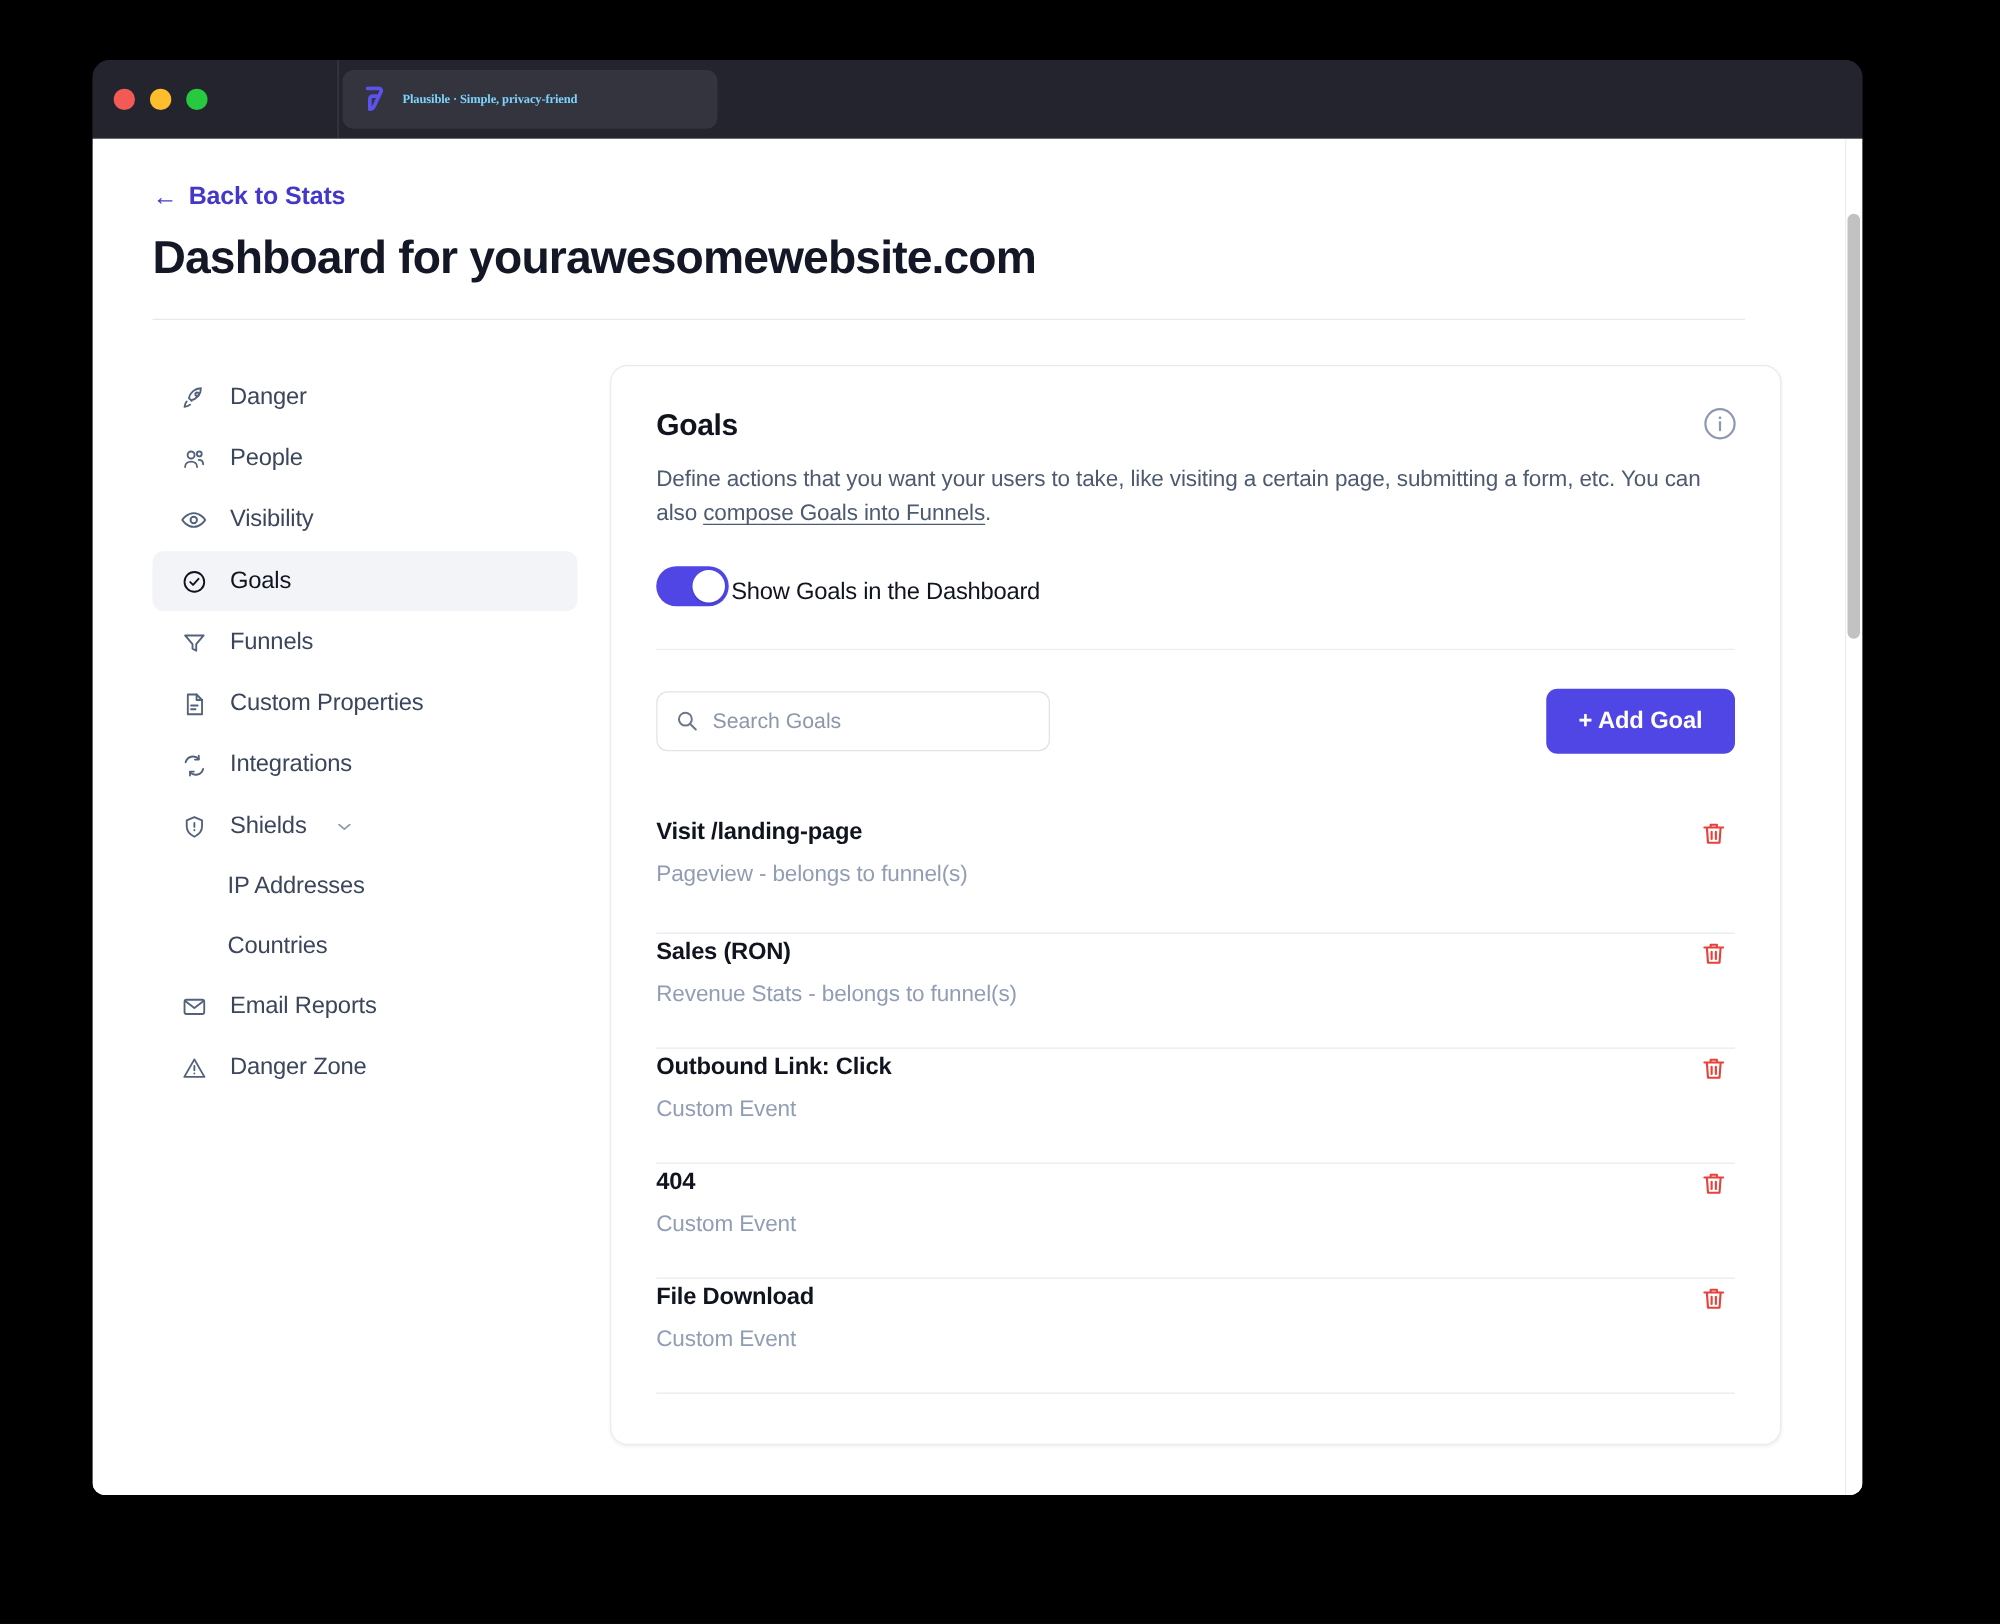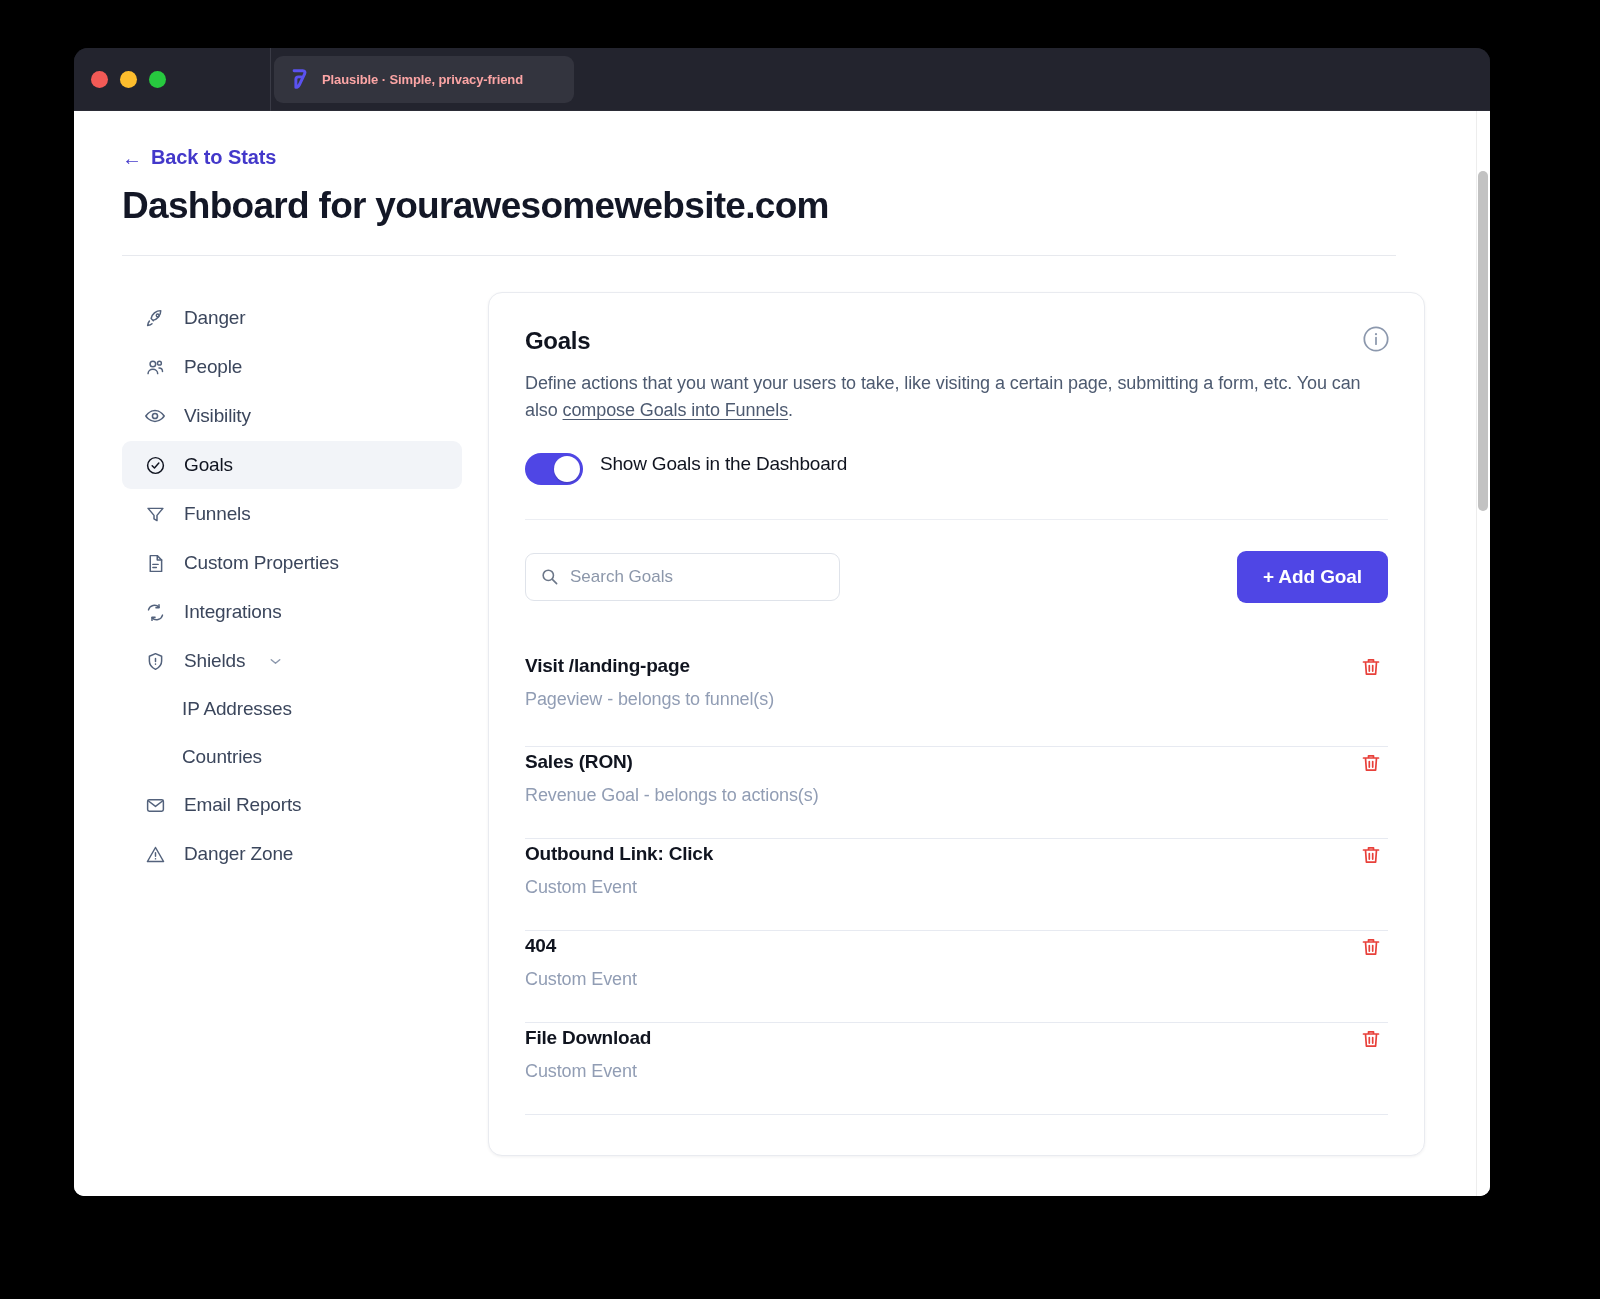--- a/index.html
+++ b/index.html
@@ -84,26 +84,27 @@
     overflow: hidden;
   }
   .tab-favicon {
     width: 21px; height: 21px;
     flex: 0 0 21px;
     margin-right: 13px;
     position: relative;
   }
   .tab-favicon svg { display: block; }
   .tab-title {
-    color: #fca5a5;
-    font-size: 13px;
+    color: #7dd3fc;
+    font-size: 10px;
     font-weight: 600;
     white-space: nowrap;
     overflow: hidden;
     letter-spacing: -0.1px;
+    font-family: Liberation Serif, serif;
   }
 
   
   .viewport {
     position: relative;
     height: 1085px;
     background: #ffffff;
     overflow: hidden;
   }
 
@@ -263,22 +264,22 @@
     letter-spacing: -0.1px;
   }
   .card-desc a {
     color: #4d5a70;
     text-decoration: underline;
     text-underline-offset: 3px;
   }
 
   .toggle-row {
     display: flex;
-    align-items: flex-start;
-    gap: 17px;
+    align-items: flex-end;
+    gap: 2px;
     margin-top: 28px;
   }
   .toggle {
     width: 58px;
     height: 32px;
     border-radius: 16px;
     background: #4f46e5;
     position: relative;
     cursor: pointer;
     flex: 0 0 58px;
@@ -595,21 +596,21 @@
                   <svg viewBox="0 0 24 24" width="24" height="24" fill="none" stroke="currentColor" stroke-width="1.7" stroke-linecap="round" stroke-linejoin="round">
                     <path d="M4.5 7h15M9.5 7V4.8h5V7M6.5 7l.9 12.2h9.2L17.5 7"></path>
                     <path d="M10.3 10.5v5.6M13.7 10.5v5.6"></path>
                   </svg>
                 </span>
               </div>
 
               <div class="goal-row">
                 <div>
                   <div class="goal-name">Sales (RON)</div>
-                  <div class="goal-meta">Revenue Goal - belongs to actions(s)</div>
+                  <div class="goal-meta">Revenue Stats - belongs to funnel(s)</div>
                 </div>
                 <span class="goal-delete">
                   <svg viewBox="0 0 24 24" width="24" height="24" fill="none" stroke="currentColor" stroke-width="1.7" stroke-linecap="round" stroke-linejoin="round">
                     <path d="M4.5 7h15M9.5 7V4.8h5V7M6.5 7l.9 12.2h9.2L17.5 7"></path>
                     <path d="M10.3 10.5v5.6M13.7 10.5v5.6"></path>
                   </svg>
                 </span>
               </div>
 
               <div class="goal-row">

